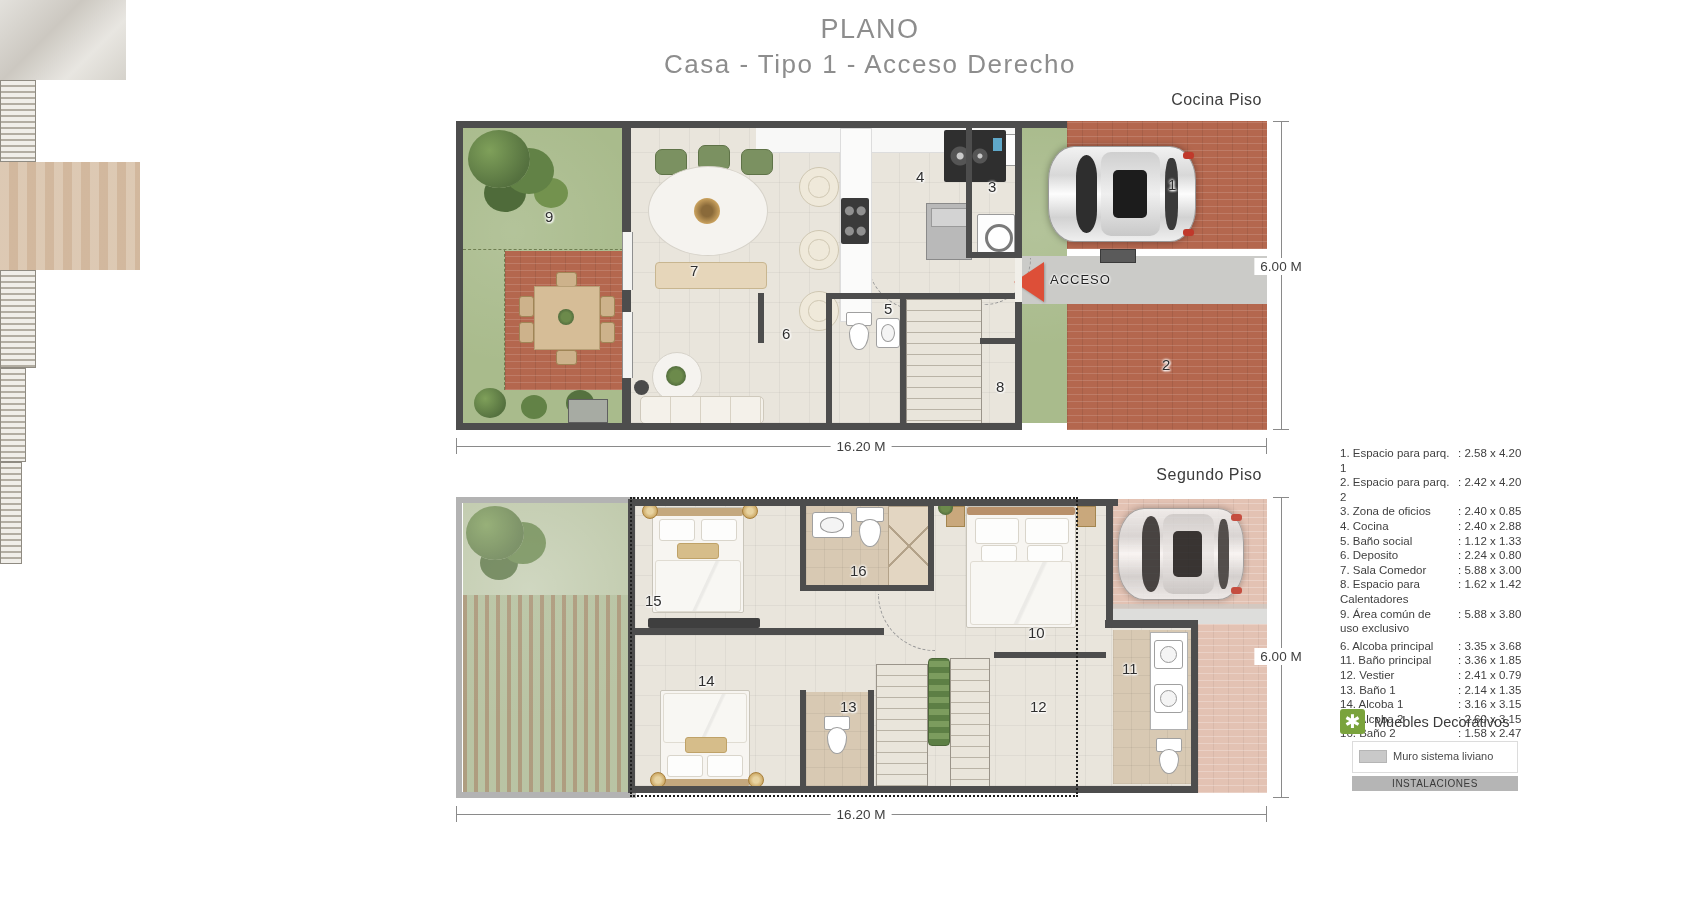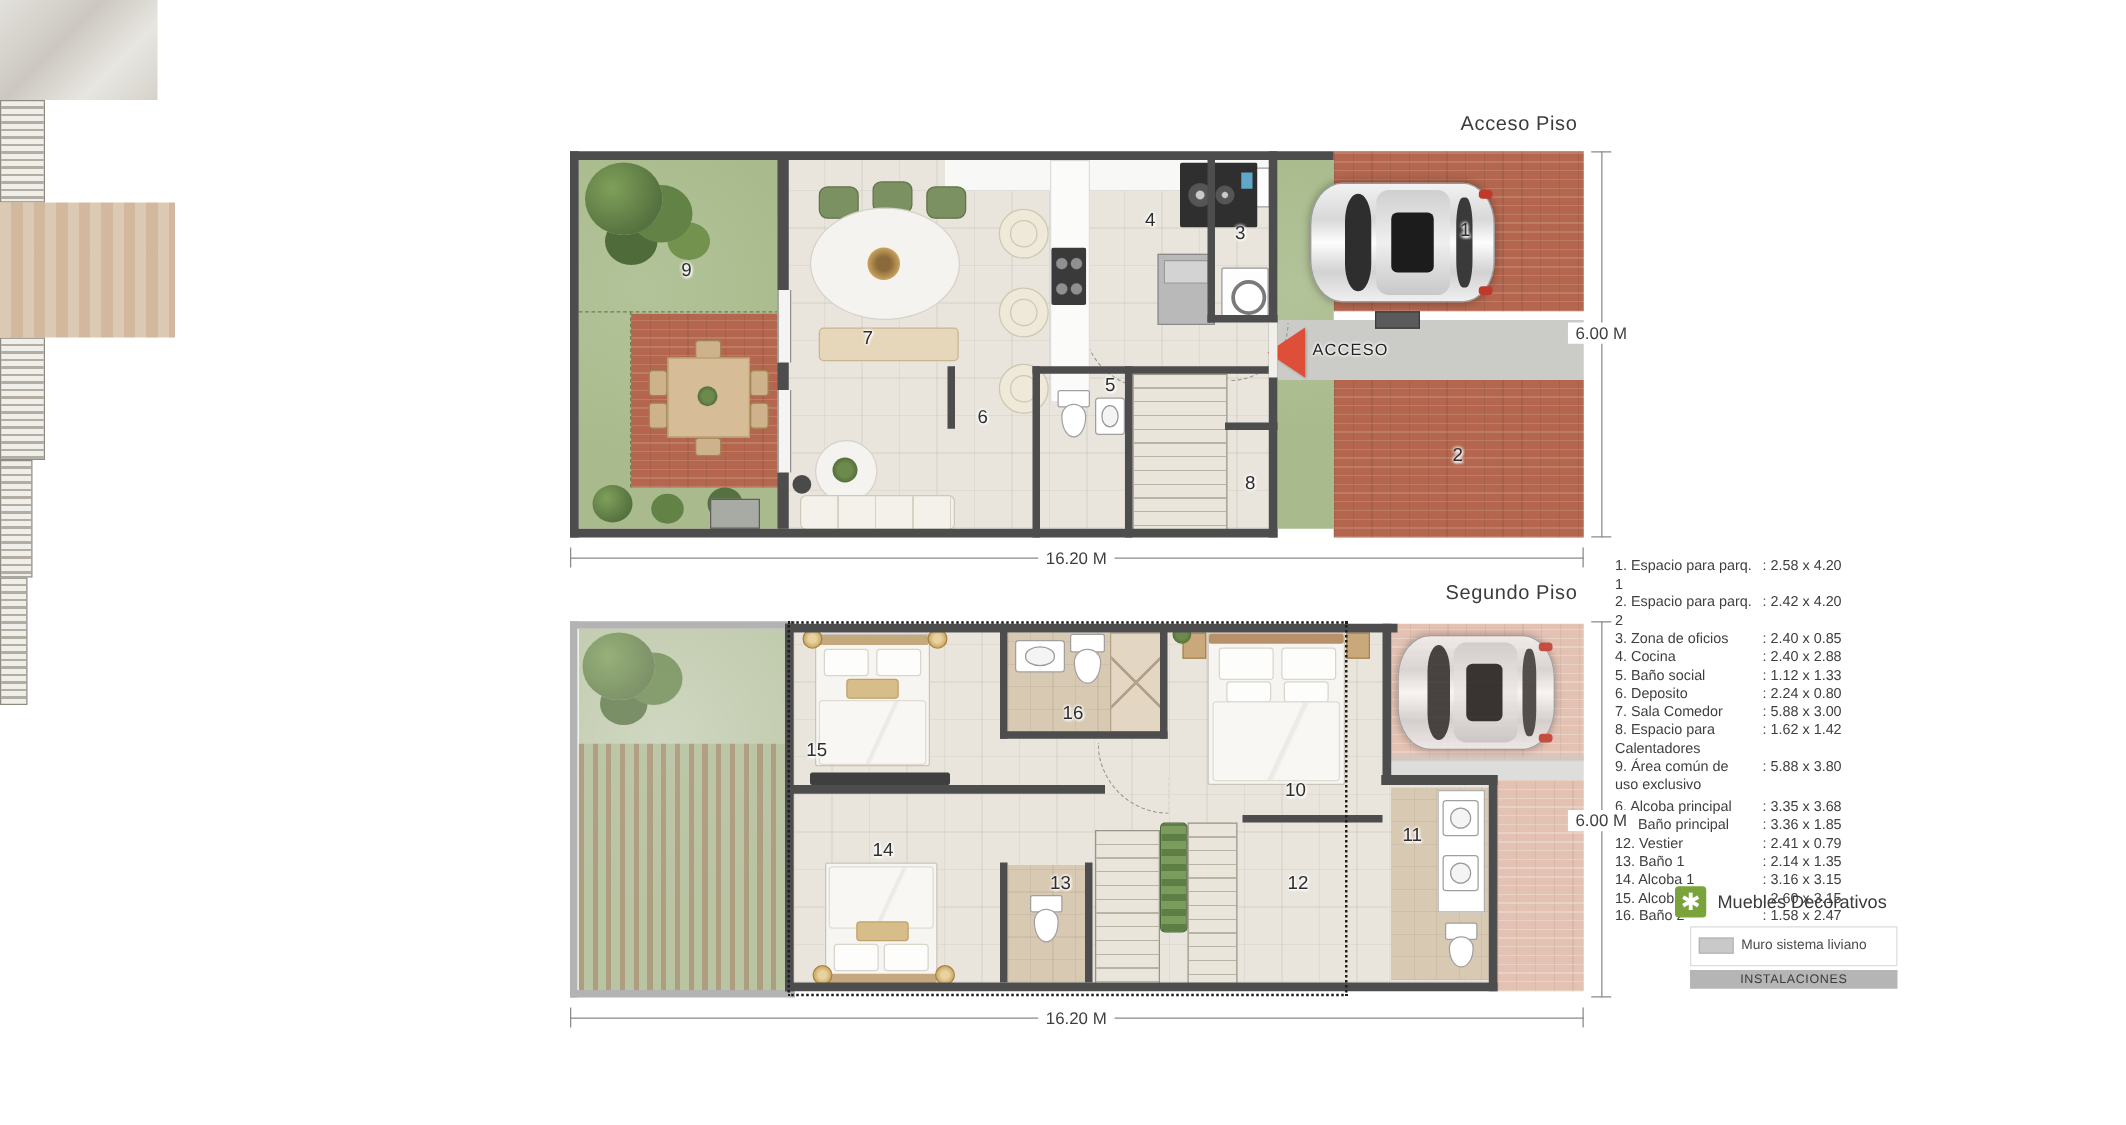--- a/index.html
+++ b/index.html
@@ -111,21 +111,21 @@
      box-shadow:0 0 7px rgba(0,0,0,.35);}
   .car-wind{position:absolute;left:19%;top:9%;width:14%;height:82%;background:#2e2e2e;border-radius:50%/28%;}
   .car-roof{position:absolute;left:36%;top:6%;width:40%;height:88%;border-radius:10px;
      background:linear-gradient(180deg,#cfcfcf,#efefef 50%,#c8c8c8);}
   .car-sun{position:absolute;left:44%;top:25%;width:23%;height:50%;background:#1c1c1c;border-radius:5px;}
   .car-rear{position:absolute;left:79%;top:12%;width:9%;height:76%;background:#3a3a3a;border-radius:40%/30%;}
   .car-tl{position:absolute;width:11px;height:7px;background:#c0392b;border-radius:3px;}
   .acceso-arrow{position:absolute;width:0;height:0;border-top:20px solid transparent;border-bottom:20px solid transparent;
      border-right:30px solid #dd4f38;z-index:14;filter:drop-shadow(1px 1px 1px rgba(0,0,0,.25));}
   
-  .lg-list{position:absolute;left:1292px;top:446px;width:200px;color:#3f3f3f;}
+  .lg-list{position:absolute;left:1340px;top:446px;width:200px;color:#3f3f3f;}
   .lg-row{font-size:11.5px;line-height:14.6px;}
   .lg-row.gap{margin-top:3px;}
   .lg-main{display:flex;}
   .lg-name{width:118px;}
   .lg-dims{white-space:nowrap;}
   .lg-name2:empty{display:none;}
   .muebles{position:absolute;left:1340px;top:709px;display:flex;align-items:center;z-index:5;}
   .muebles-icon{width:25px;height:25px;background:#7aa33c;border-radius:3px;color:#fff;font-size:19px;
      display:flex;align-items:center;justify-content:center;}
   .muebles-label{margin-left:9px;font-size:14.5px;color:#3a3a3a;}
@@ -139,22 +139,26 @@
   .sw-white{background:#fff;border-color:#bbb;}
   .inst-bar{position:absolute;background:#b5b5b5;color:#3a3a3a;font-size:10px;letter-spacing:.5px;
      display:flex;align-items:center;justify-content:center;}
   .inst-note{position:absolute;font-size:7.5px;line-height:9.6px;color:#9a9a9a;}
 </style>
 </head>
 <body>
 
 <div id="canvas">
 
-
-  <div class="floor-label" style="right:439px;top:91px;">Acceso Piso</div>
+  <div class="title-wrap">
+    <div class="title-l1">PLANO</div>
+    <div class="title-l2">Casa - Tipo 1 - Acceso Derecho</div>
+  </div>
+
+  <div class="floor-label" style="right:439px;top:91px;">Cocina Piso</div>
 
   <div class="zone grass" style="left:463px;top:128px;width:166px;height:295px;"></div>
   <div class="zone brick" style="left:505px;top:251px;width:123px;height:139px;"></div>
   <div class="dashed-line-h" style="left:463px;top:249px;width:165px;"></div>
   <div class="dashed-line-v" style="left:504px;top:249px;height:141px;"></div>
   <div class="zone floor-tile" style="left:629px;top:128px;width:386px;height:295px;"></div>
   <div class="zone grass" style="left:1022px;top:128px;width:45px;height:295px;"></div>
   <div class="zone brick" style="left:1067px;top:121px;width:200px;height:128px;"></div>
   <div class="zone brick" style="left:1067px;top:304px;width:200px;height:126px;"></div>
   <div class="zone path" style="left:1022px;top:256px;width:245px;height:48px;"></div>

